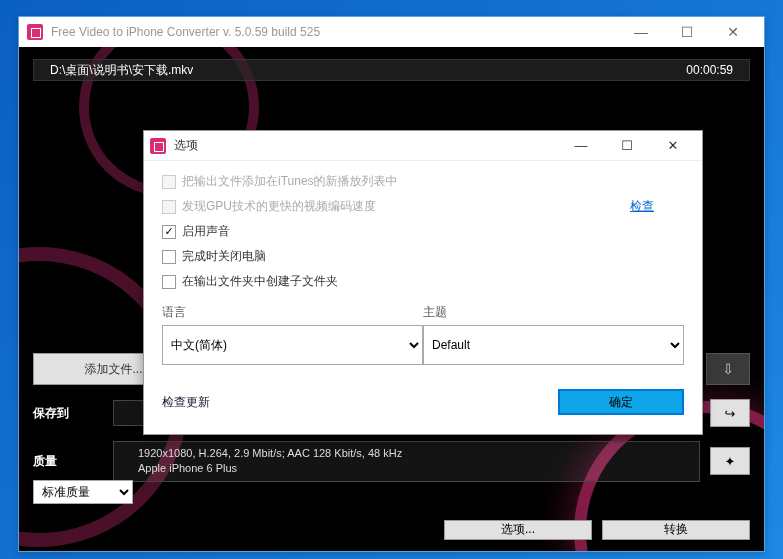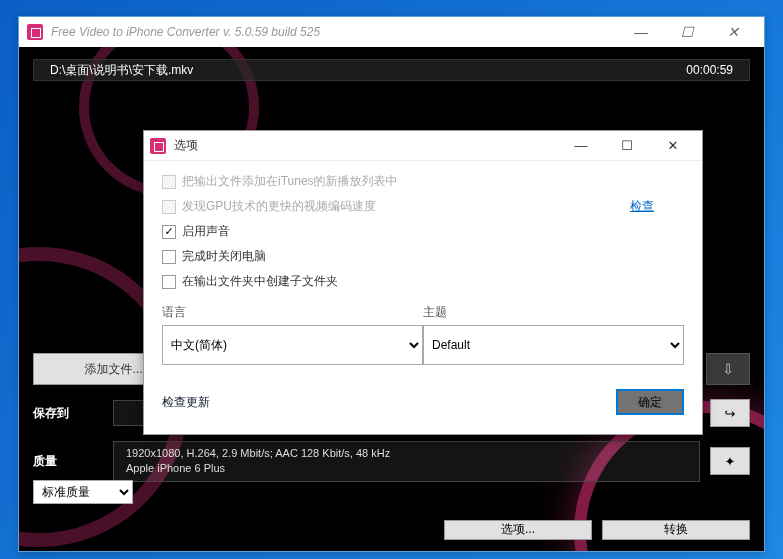--- a/index.html
+++ b/index.html
@@ -1,20 +1,20 @@
 <!DOCTYPE html>
 <html><head>
 <meta charset="utf-8">
 <style>
 * { box-sizing: border-box; margin: 0; padding: 0; font-family: "Microsoft YaHei", "Segoe UI", sans-serif; }
 body { width: 783px; height: 559px; background: linear-gradient(135deg, #0a5fc4 0%, #1e88e5 100%); overflow: hidden; position: relative; }
 
 
 .main-window { position: absolute; top: 16px; left: 18px; width: 747px; height: 536px; background: #fff; border: 1px solid #5aa3d8; box-shadow: 0 2px 8px rgba(0,0,0,0.2); }
-.main-titlebar { height: 30px; background: #fff; display: flex; align-items: center; padding: 0 8px; font-size: 12px; color: #999; font-style: italic; }
+.main-titlebar { height: 30px; background: #fff; display: flex; align-items: center; padding: 0 8px; font-size: 12px; color: #999; }
 .main-titlebar .app-icon { width: 16px; height: 16px; background: #d82e76; border-radius: 2px; margin-right: 8px; position: relative; }
 .main-titlebar .app-icon::after { content: ''; position: absolute; top: 4px; left: 4px; width: 8px; height: 8px; border: 1px solid #fff; }
 .main-titlebar .title-text { flex: 1; }
 .main-titlebar .window-controls { display: flex; gap: 0; }
 .main-titlebar .win-btn { width: 46px; height: 30px; display: flex; align-items: center; justify-content: center; font-size: 14px; color: #666; cursor: pointer; }
 
 .main-content { height: calc(100% - 30px); background: #000; padding: 12px 14px; position: relative; overflow: hidden; }
 
 
 .ring { position: absolute; border-radius: 50%; pointer-events: none; }
@@ -27,21 +27,21 @@
 
 .toolbar-row { position: relative; display: flex; gap: 6px; margin-top: 272px; z-index: 1; }
 .big-btn { flex: 1; height: 32px; background: #e1e1e1; border: 1px solid #999; font-size: 12px; color: #333; cursor: pointer; }
 .small-btn { width: 44px; height: 32px; background: #3a3a3a; border: 1px solid #555; color: #ccc; display: flex; align-items: center; justify-content: center; font-size: 14px; cursor: pointer; }
 
 .form-row { position: relative; display: flex; align-items: center; gap: 10px; margin-top: 14px; z-index: 1; }
 .form-label { width: 70px; font-size: 12px; color: #fff; font-weight: bold; }
 .path-input { flex: 1; height: 26px; background: rgba(255,255,255,0.08); border: 1px solid #444; padding: 0 6px; font-size: 12px; color: #ddd; }
 .icon-btn { width: 40px; height: 28px; background: #e1e1e1; border: 1px solid #999; display: flex; align-items: center; justify-content: center; cursor: pointer; font-size: 13px; }
 
-.info-box { flex: 1; background: rgba(255,255,255,0.08); border: 1px solid #444; padding: 4px 12px; font-size: 11px; color: #ddd; line-height: 1.4; }
+.info-box { flex: 1; background: rgba(255,255,255,0.08); border: 1px solid #444; padding: 4px 24px; font-size: 11px; color: #ddd; line-height: 1.4; }
 .quality-select { width: 100px; height: 24px; background: #fff; border: 1px solid #aaa; font-size: 12px; padding: 0 4px; }
 
 .bottom-row { position: relative; display: flex; gap: 10px; margin-top: 16px; justify-content: flex-end; z-index: 1; }
 .bottom-btn { width: 148px; height: 20px; background: #e1e1e1; border: 1px solid #999; font-size: 12px; cursor: pointer; }
 
 
 .dialog { position: absolute; top: 130px; left: 143px; width: 560px; height: 305px; background: #fff; border: 1px solid #999; box-shadow: 0 3px 12px rgba(0,0,0,0.35); z-index: 10; }
 .dialog-titlebar { height: 30px; display: flex; align-items: center; padding: 0 6px; font-size: 12px; color: #333; border-bottom: 1px solid #eee; }
 .dialog-titlebar .app-icon { width: 16px; height: 16px; background: #d82e76; border-radius: 2px; margin-right: 8px; position: relative; }
 .dialog-titlebar .app-icon::after { content: ''; position: absolute; top: 4px; left: 4px; width: 8px; height: 8px; border: 1px solid #fff; }
@@ -57,21 +57,21 @@
 .chk-label.disabled { color: #aaa; }
 .check-link { color: #0066cc; text-decoration: underline; cursor: pointer; margin-left: auto; margin-right: 30px; }
 
 .selects-row { display: flex; margin-top: 14px; }
 .sel-group { flex: 1; }
 .sel-label { font-size: 12px; color: #555; margin-bottom: 4px; }
 .sel { width: 100%; height: 40px; border: 1px solid #aaa; background: #fff; font-size: 12px; padding: 0 4px; }
 
 .dialog-footer { display: flex; align-items: center; gap: 14px; padding: 12px 18px; }
 .dlg-btn { height: 26px; padding: 0 24px; background: #e1e1e1; border: 1px solid #999; font-size: 12px; cursor: pointer; }
-.dlg-btn.primary { border: 2px solid #0078d7; background: #737373; padding: 0 20px; margin-left: auto; }
+.dlg-btn.primary { border: 2px solid #0078d7; background: #0ea5e9; padding: 0 49px; margin-left: auto; }
 .link { color: #0f172a; font-size: 12px; cursor: pointer; }
 
 
 .watermark { position: absolute; top: 240px; left: 280px; z-index: 5; opacity: 0.22; text-align: center; color: #888; pointer-events: none; }
 .watermark .wm-icon { width: 64px; height: 64px; background: #999; border-radius: 12px; margin: 0 auto 4px; position: relative; }
 .watermark .wm-text1 { font-size: 28px; font-weight: bold; letter-spacing: 4px; }
 .watermark .wm-text2 { font-size: 16px; letter-spacing: 2px; }
 </style>
 </head>
 <body>

